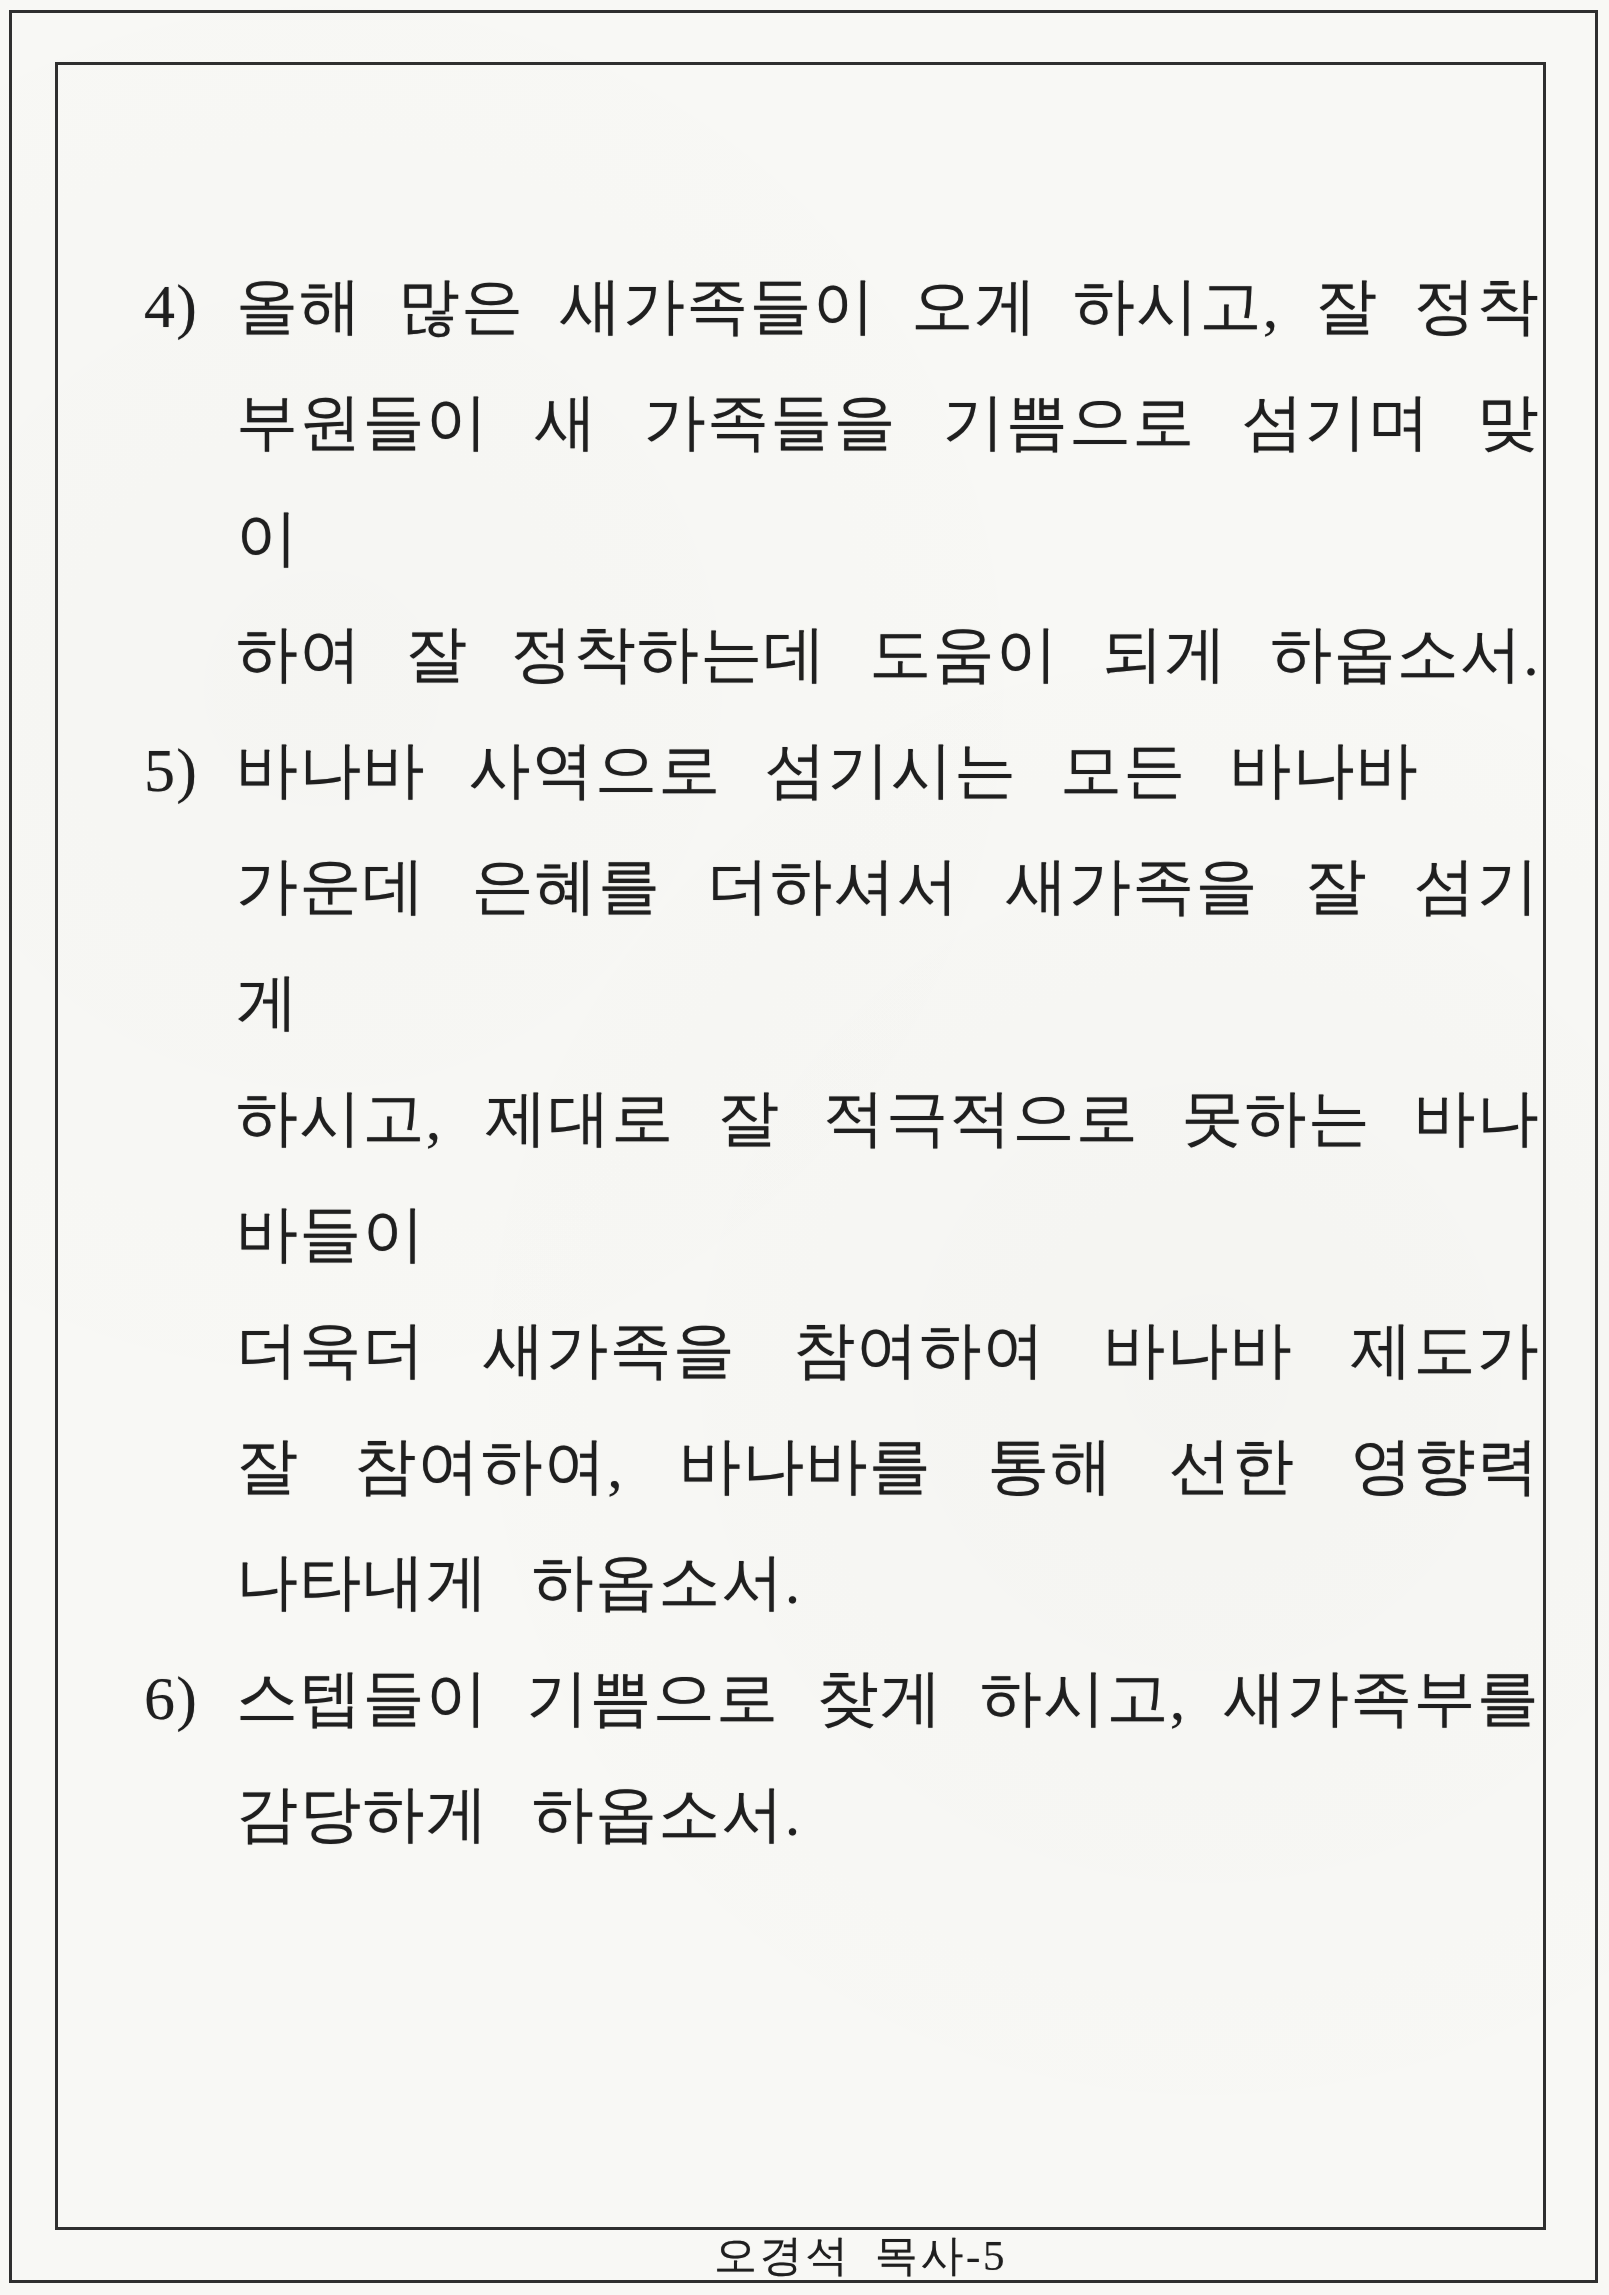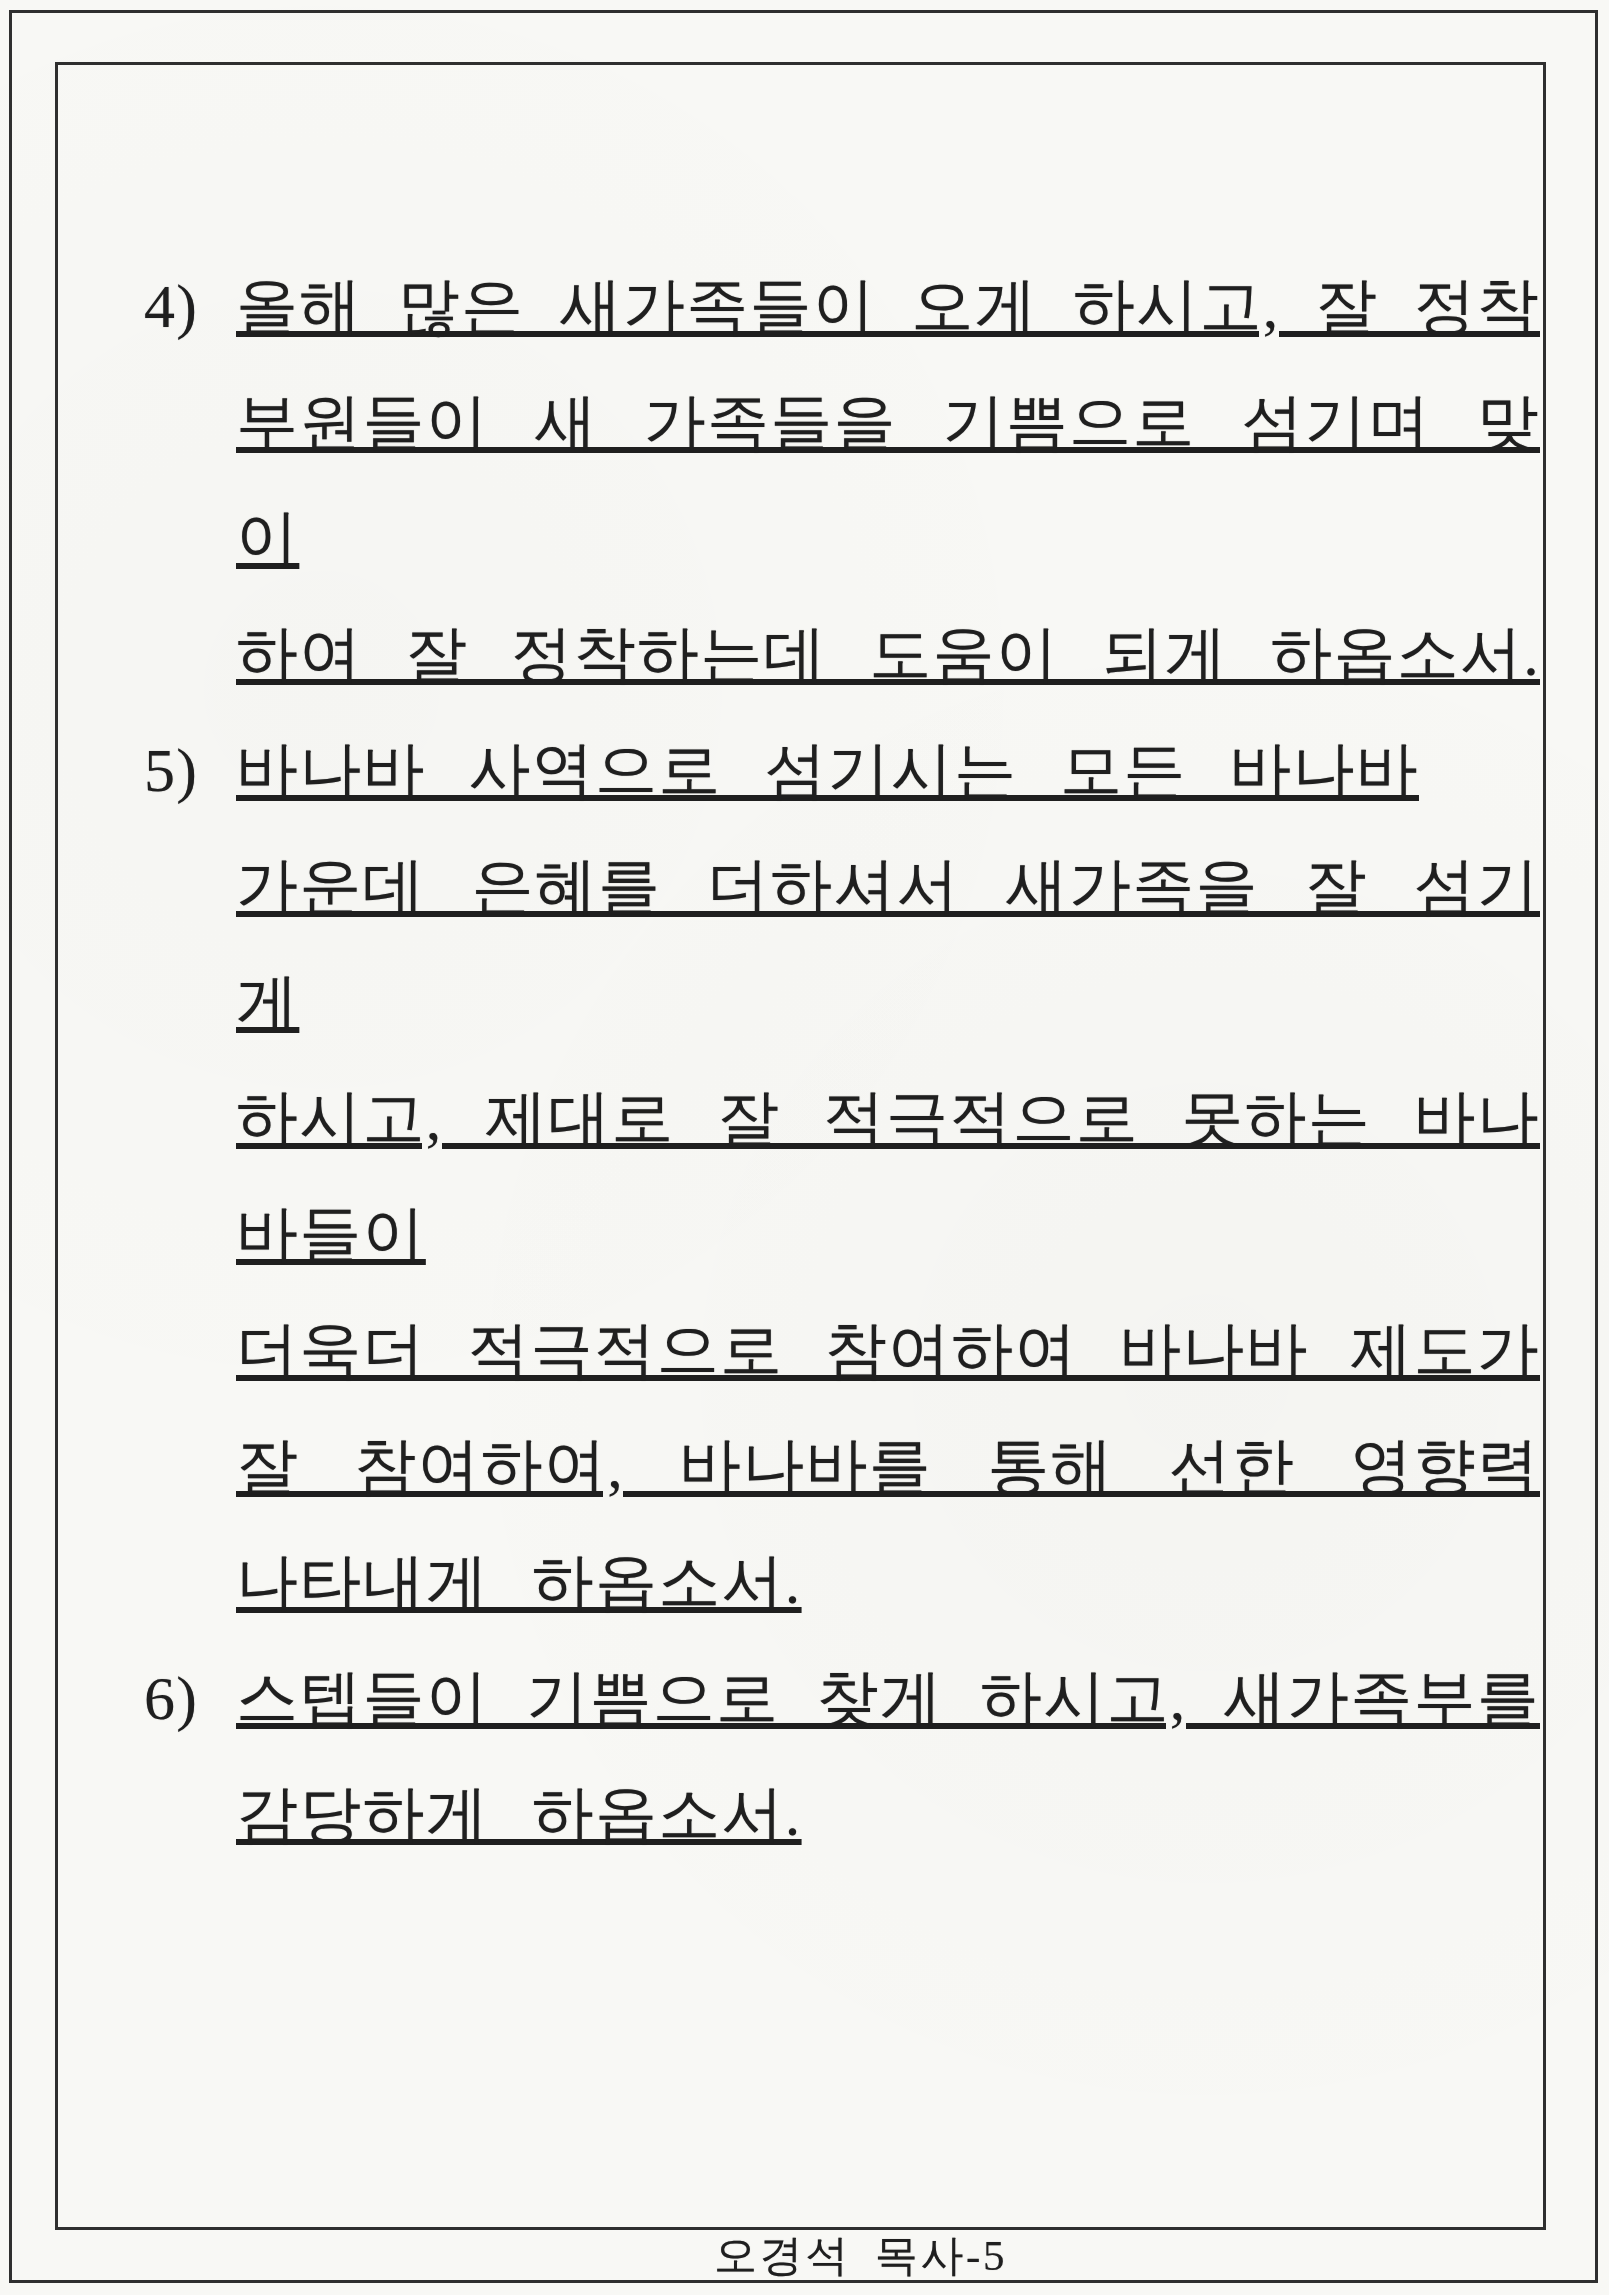--- a/index.html
+++ b/index.html
@@ -61,21 +61,20 @@
     left: -92px;
     top: 0;
     line-height: 116px;
     white-space: nowrap;
   }
   .line {
     text-align: justify;
     text-align-last: justify;
     -moz-text-align-last: justify;
     white-space: normal;
-    text-decoration: underline;
   }
   .line.short {
     text-align: left;
     text-align-last: left;
     -moz-text-align-last: left;
     word-spacing: 0.42em;
   }
   .page-footer {
     position: absolute;
     left: 0;
@@ -106,21 +105,21 @@
       <div class="line">올해 많은 새가족들이 오게 하시고, 잘 정착</div>
       <div class="line">부원들이 새 가족들을 기쁨으로 섬기며 맞이</div>
       <div class="line">하여 잘 정착하는데 도움이 되게 하옵소서.</div>
     </div>
 
     <div class="prayer-item">
       <span class="item-marker">5)</span>
       <div class="line short">바나바 사역으로 섬기시는 모든 바나바</div>
       <div class="line">가운데 은혜를 더하셔서 새가족을 잘 섬기게</div>
       <div class="line">하시고, 제대로 잘 적극적으로 못하는 바나바들이</div>
-      <div class="line">더욱더 적극적으로 참여하여 바나바 제도가</div>
+      <div class="line">더욱더 새가족을 참여하여 바나바 제도가</div>
       <div class="line">잘 참여하여, 바나바를 통해 선한 영향력</div>
       <div class="line short">나타내게 하옵소서.</div>
     </div>
 
     <div class="prayer-item">
       <span class="item-marker">6)</span>
       <div class="line">스텝들이 기쁨으로 찾게 하시고, 새가족부를</div>
       <div class="line short">감당하게 하옵소서.</div>
     </div>
 

